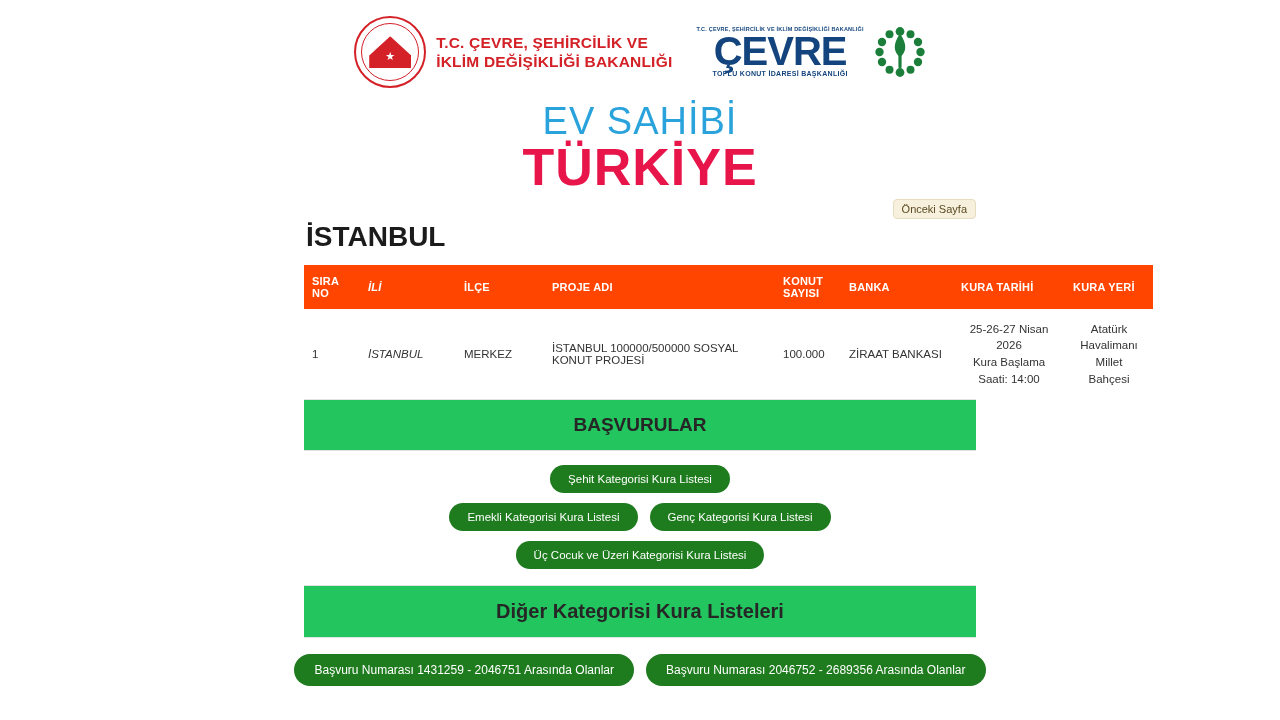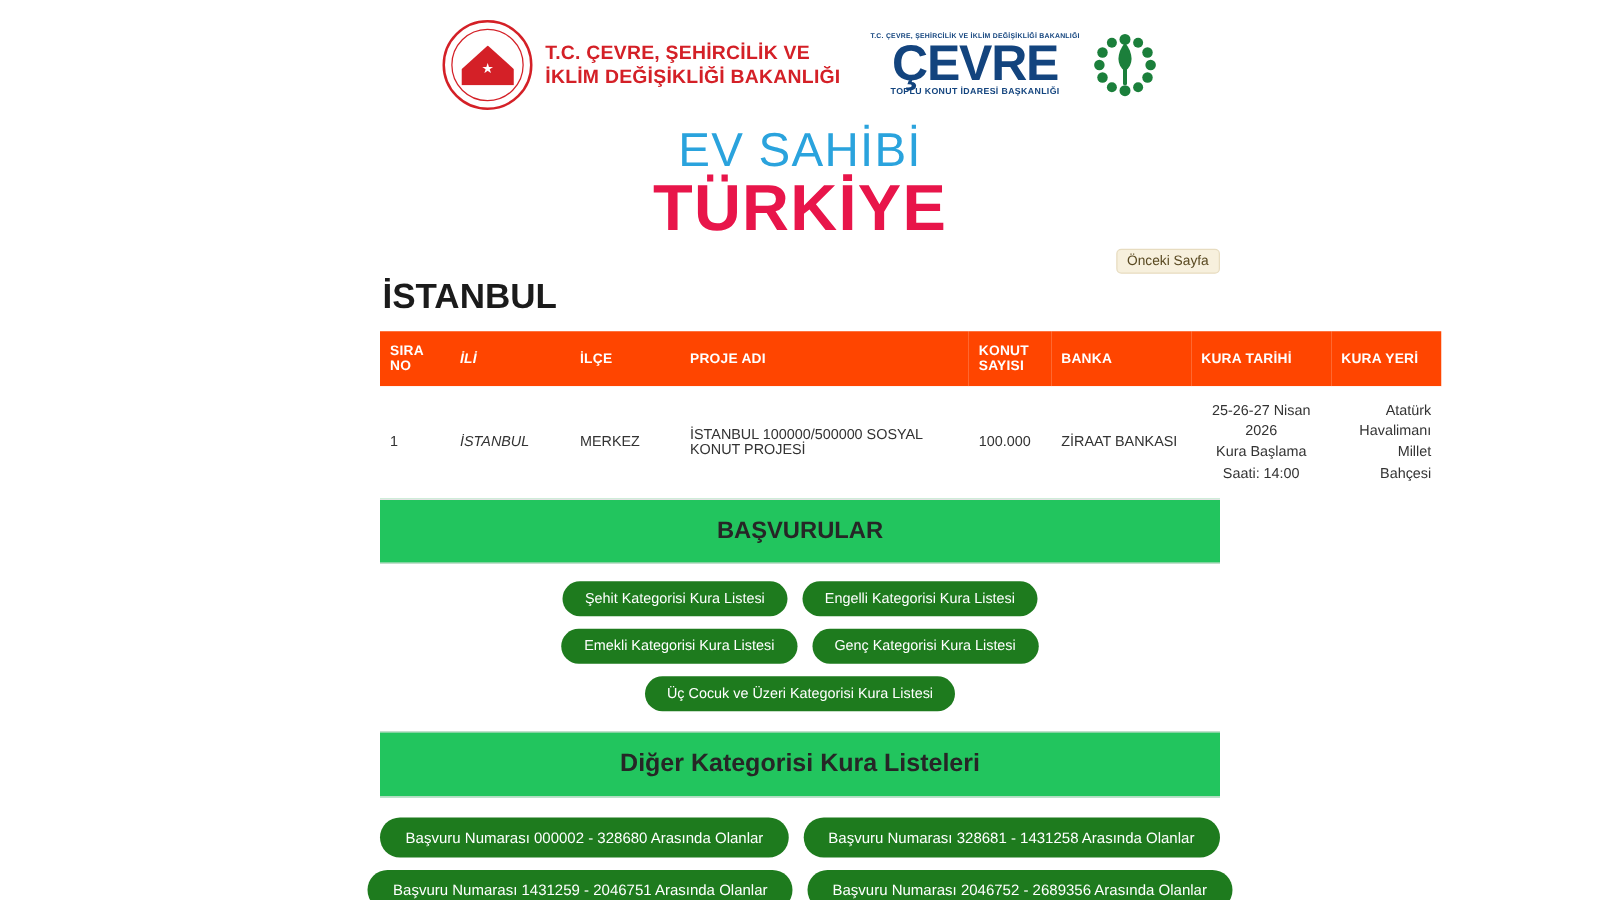--- a/index.html
+++ b/index.html
@@ -212,21 +212,21 @@
   }
   td.c-sira, th.c-sira { width: 40px; }
   th.c-il, td.c-il { width: 80px; font-style: italic; }
   th.c-ilce, td.c-ilce { width: 72px; }
   th.c-proje, td.c-proje { width: 215px; }
   th.c-konut, td.c-konut { width: 50px; }
   th.c-banka, td.c-banka { width: 96px; }
   th.c-kurat, td.c-kurat { width: 96px; text-align: center; }
   th.c-kuray, td.c-kuray { width: 72px; text-align: center; }
   td.c-kurat { text-align: center; line-height: 1.45; }
-  td.c-kuray { text-align: right; line-height: 1.45; }
+  td.c-kuray { text-align: center; line-height: 1.45; }
 
   
   .section-bar {
     background: #22c55e;
     border-top: 1px solid #e3e3e3;
     border-bottom: 1px solid #e3e3e3;
     text-align: center;
     padding: 14px 0;
     font-size: 19px;
     font-weight: bold;
@@ -364,39 +364,34 @@
           </td>
         </tr>
       </tbody>
     </table>
 
     <div class="section-bar">BAŞVURULAR</div>
 
     <div class="btn-rows">
       <div class="btn-row">
         <button class="pill">Şehit Kategorisi Kura Listesi</button>
-        <button class="pill">Engelli Kategorisi Kura Listesi</button>
       </div>
       <div class="btn-row">
         <button class="pill">Emekli Kategorisi Kura Listesi</button>
         <button class="pill">Genç Kategorisi Kura Listesi</button>
       </div>
       <div class="btn-row">
         <button class="pill">Üç Cocuk ve Üzeri Kategorisi Kura Listesi</button>
       </div>
     </div>
 
     <div class="section-bar sub">Diğer Kategorisi Kura Listeleri</div>
 
     <div class="btn-rows other">
       <div class="btn-row">
-        <button class="pill wide">Başvuru Numarası 000002 - 328680 Arasında Olanlar</button>
-        <button class="pill wide">Başvuru Numarası 328681 - 1431258 Arasında Olanlar</button>
-      </div>
-      <div class="btn-row">
         <button class="pill wide">Başvuru Numarası 1431259 - 2046751 Arasında Olanlar</button>
         <button class="pill wide">Başvuru Numarası 2046752 - 2689356 Arasında Olanlar</button>
       </div>
 
     </div>
 
   </div>
 </div>
 
 </body></html>

